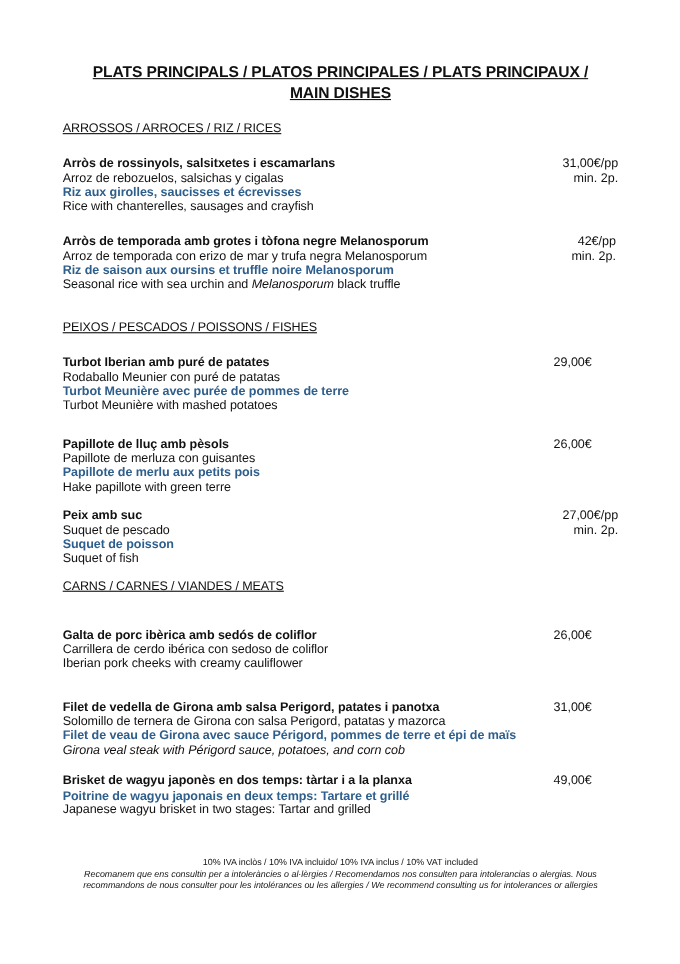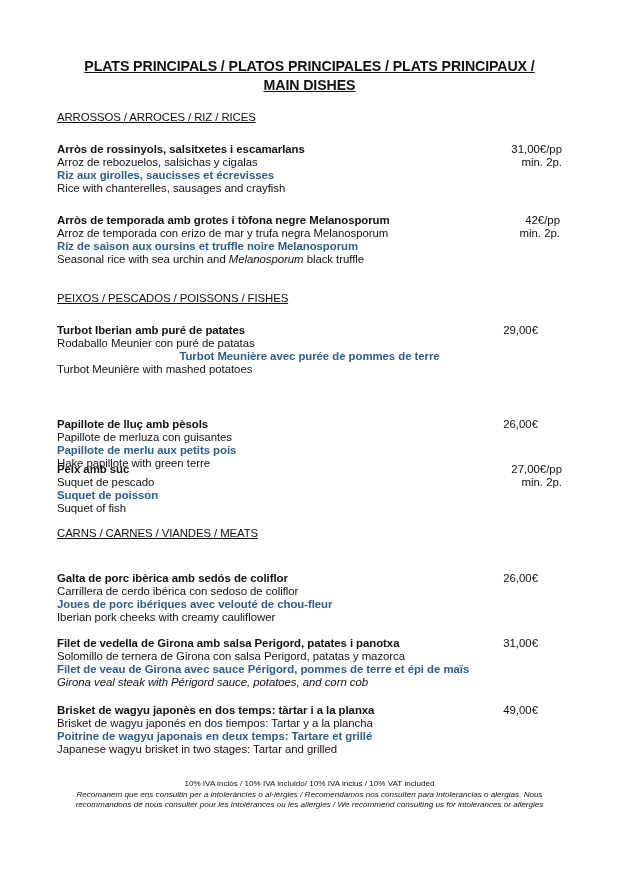--- a/index.html
+++ b/index.html
@@ -134,28 +134,28 @@
       <span>42€/pp</span>
       <span class="p2">min. 2p.</span>
     </div>
   </div>
 
   <div class="section-heading" style="top:291px;">PEIXOS / PESCADOS / POISSONS / FISHES</div>
 
   <div class="dish" style="top:324px;">
     <div class="line ca">Turbot Iberian amb puré de patates</div>
     <div class="line es">Rodaballo Meunier con puré de patatas</div>
-    <div class="line fr" style="margin-top:1px;text-align:center;">Turbot Meunière avec purée de pommes de terre</div>
+    <div class="line fr" style="margin-top:1px;">Turbot Meunière avec purée de pommes de terre</div>
     <div class="line en">Turbot Meunière with mashed potatoes</div>
     <div class="price" style="right:24px;">
       <span>29,00€</span>
     </div>
   </div>
 
-  <div class="dish" style="top:398px;margin-top:20px;">
+  <div class="dish" style="top:398px;">
     <div class="line ca">Papillote de lluç amb pèsols</div>
     <div class="line es">Papillote de merluza con guisantes</div>
     <div class="line fr" style="margin-top:1px;">Papillote de merlu aux petits pois</div>
     <div class="line en">Hake papillote with green terre</div>
     <div class="price" style="right:24px;">
       <span>26,00€</span>
     </div>
   </div>
 
   <div class="dish" style="top:463px;">
@@ -167,40 +167,38 @@
       <span>27,00€/pp</span>
       <span class="p2" style="padding-left:3px;">min. 2p.</span>
     </div>
   </div>
 
   <div class="section-heading" style="top:526px;">CARNS / CARNES / VIANDES / MEATS</div>
 
   <div class="dish" style="top:572px;">
     <div class="line ca">Galta de porc ibèrica amb sedós de coliflor</div>
     <div class="line es">Carrillera de cerdo ibérica con sedoso de coliflor</div>
-    <div class="line fr" style="margin-top:1px;">Joues de porc ibériques avec velouté de chou-fleur</div>
     <div class="line en">Iberian pork cheeks with creamy cauliflower</div>
     <div class="price" style="right:24px;">
       <span>26,00€</span>
     </div>
   </div>
 
   <div class="dish" style="top:637px;">
     <div class="line ca">Filet de vedella de Girona amb salsa Perigord, patates i panotxa</div>
     <div class="line es">Solomillo de ternera de Girona con salsa Perigord, patatas y mazorca</div>
     <div class="line fr" style="margin-top:1px;">Filet de veau de Girona avec sauce Périgord, pommes de terre et épi de maïs</div>
     <div class="line en italic">Girona veal steak with Périgord sauce, potatoes, and corn cob</div>
     <div class="price" style="right:24px;">
       <span>31,00€</span>
     </div>
   </div>
 
   <div class="dish" style="top:704px;">
     <div class="line ca">Brisket de wagyu japonès en dos temps: tàrtar i a la planxa</div>
-    <div class="line es">Brisket de wagyu japonés en dos tiempos: Tartar y a la plancha</div>
     <div class="line fr" style="margin-top:1px;">Poitrine de wagyu japonais en deux temps: Tartare et grillé</div>
     <div class="line en">Japanese wagyu brisket in two stages: Tartar and grilled</div>
     <div class="price" style="right:24px;">
       <span>49,00€</span>
     </div>
   </div>
 
   <div class="footer">
     <div class="vat">10% IVA inclòs / 10% IVA incluido/ 10% IVA inclus / 10% VAT included</div>
     <div class="allergy">Recomanem que ens consultin per a intoleràncies o al·lèrgies / Recomendamos nos consulten para intolerancias o alergias. Nous</div>

